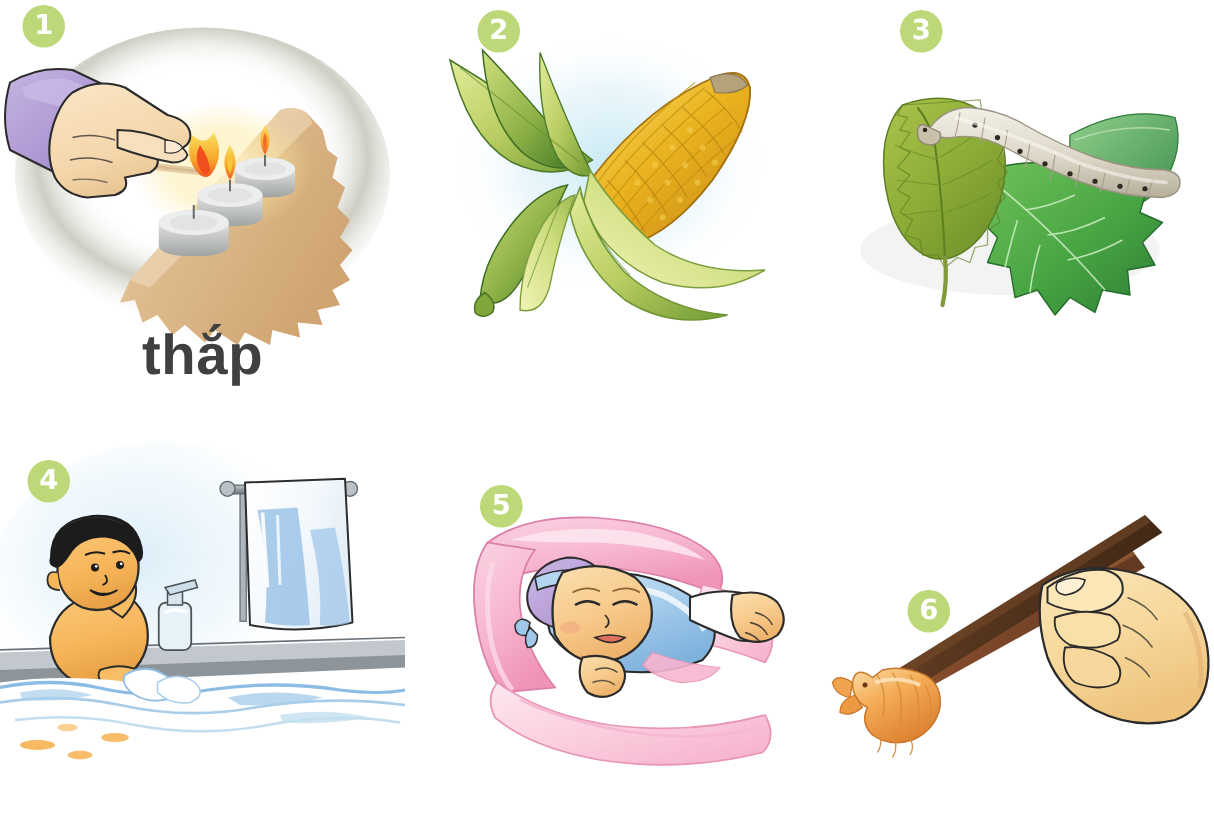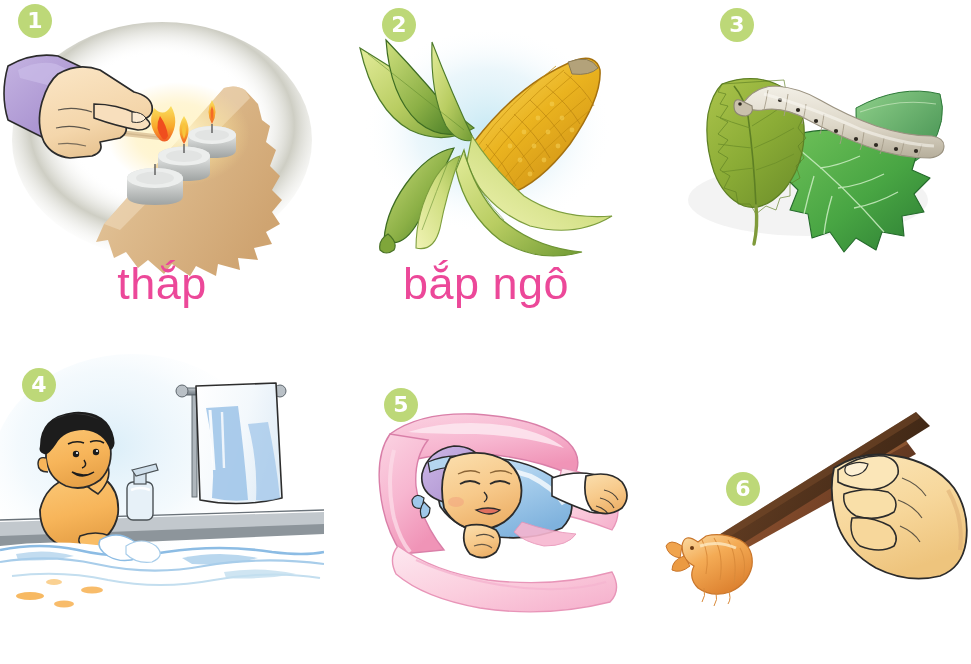--- a/index.html
+++ b/index.html
@@ -43,24 +43,24 @@
     font-weight: bold;
     line-height: 34px;
     text-align: center;
     z-index: 40;
     letter-spacing: 0;
   }
   .caption {
     position: absolute;
     width: 100%;
     text-align: center;
-    color: #ec4899;
+    color: #404040;
     font-family: "Liberation Sans", sans-serif;
     font-size: 45px;
-    font-weight: 400;
+    font-weight: 700;
     letter-spacing: 0.5px;
     z-index: 30;
     white-space: nowrap;
   }
   svg { display: block; overflow: visible; }
 </style>
 </head>
 <body>
 
 <div class="sheet">
@@ -264,21 +264,20 @@
       <path d="M64 234 Q54 240 56 250 Q62 256 70 250 Q74 242 64 234 Z" fill="#7fa63a" stroke="#4a7226" stroke-width="1.2"></path>
 
       <g stroke="#5f8a2c" stroke-width="0.9" fill="none" opacity="0.6">
         <path d="M44 54 Q92 92 140 130"></path>
         <path d="M140 154 Q154 194 180 220"></path>
         <path d="M128 152 Q112 192 98 230"></path>
       </g>
     </svg>
 
     <div class="badge" style="left:58px; top:8px;">2</div>
-    <div class="caption" style="top:258px; left:0;">bắp ngô</div>
   </div>
 
   <div class="card" style="left:648px; top:0px; width:323px; height:332px;">
     <svg class="art" viewBox="0 0 323 332">
       <defs>
         <linearGradient id="c3leafL" x1="0.1" y1="0" x2="0.9" y2="1">
           <stop offset="0%" stop-color="#a9c24a"></stop>
           <stop offset="50%" stop-color="#8bac36"></stop>
           <stop offset="100%" stop-color="#6d8f2a"></stop>
         </linearGradient>

